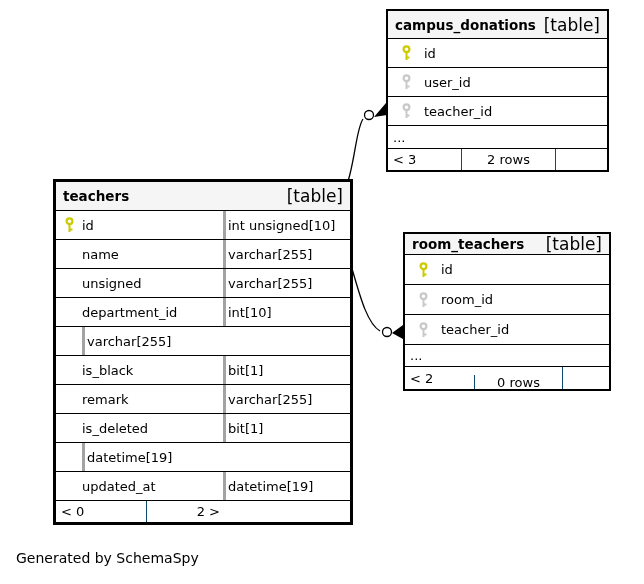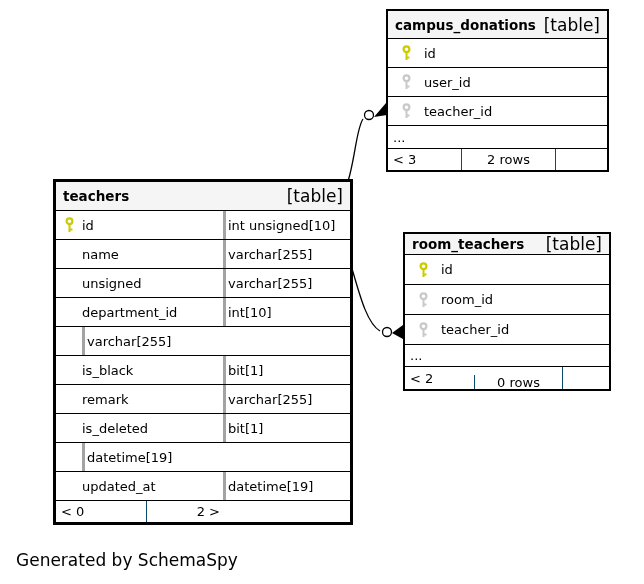--- a/index.html
+++ b/index.html
@@ -56,21 +56,21 @@
   #t-room .thead { height: 21px; }
   #t-room .col-row { height: 30px; }
   #t-room .ellipsis-row { height: 22px; }
   #t-room .tfoot { height: 22px; }
   #t-room .fcell.c1 { width: 69px; }
   #t-room .fcell.c2 { width: 88px; margin-top: 8px; }
   #t-room .fcell.c3 { width: 47px; }
 
   #connector-layer { position: absolute; left: 0; top: 0; width: 644px; height: 584px; pointer-events: none; }
 
-  #generated-by { position: absolute; left: 16px; top: 550px; font-size: 17px; }
+  #generated-by { position: absolute; left: 16px; top: 550px; font-size: 14px; }
 </style>
 </head>
 <body>
 
 <svg id="connector-layer" viewBox="0 0 644 584">
   <g>
     <path d="M 317 222 C 338 219 344 198 350 174 C 356 150 357 128 363 119" fill="none" stroke="#000" stroke-width="1.3"></path>
     <circle cx="369" cy="115" r="4.5" fill="#fff" stroke="#000" stroke-width="1.3"></circle>
     <polygon points="374,117 386,103 387,115" fill="#000"></polygon>
   </g>

